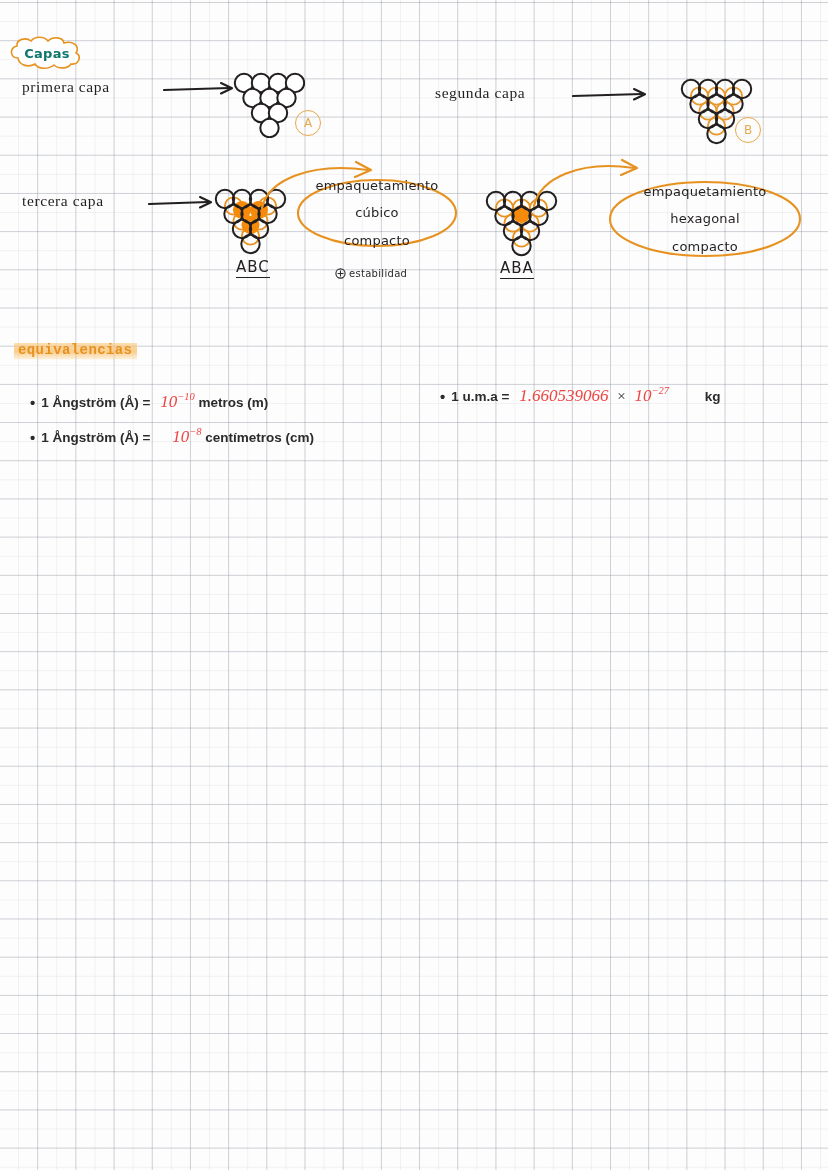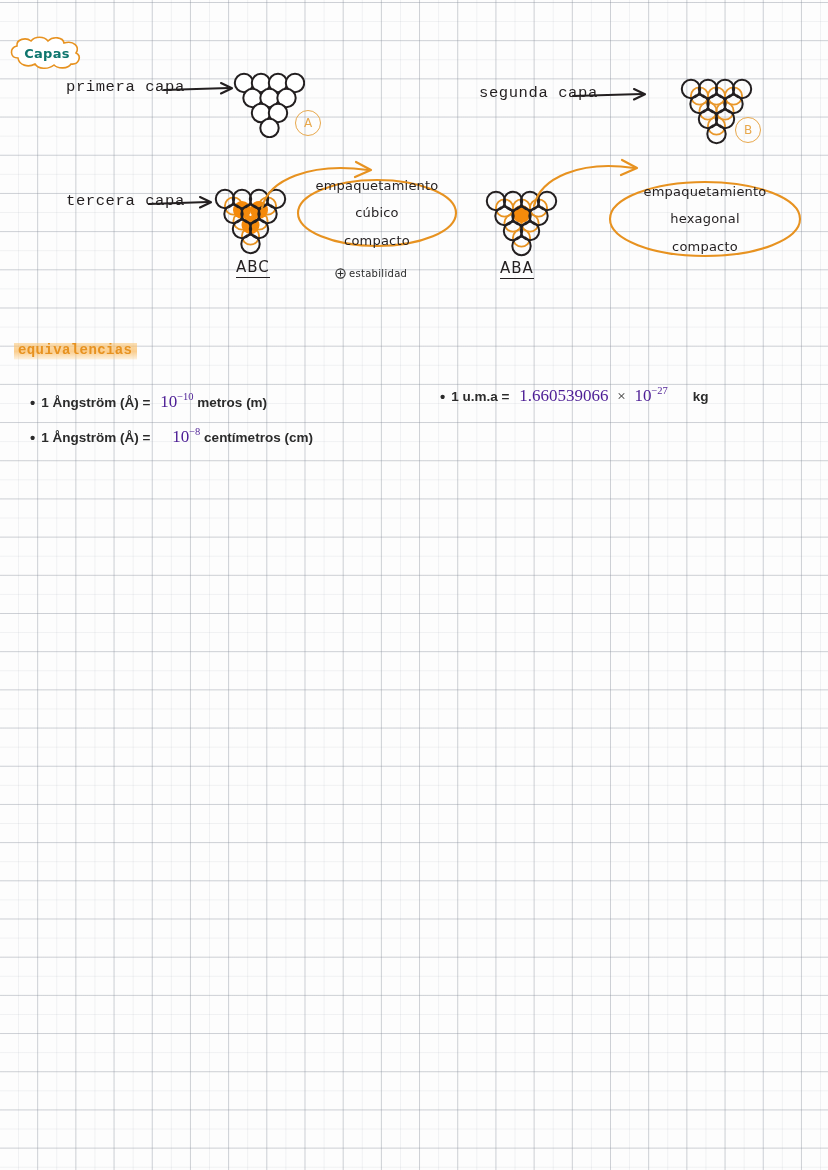--- a/index.html
+++ b/index.html
@@ -27,25 +27,24 @@
       linear-gradient(to bottom, rgba(150,158,170,.13) 1px, transparent 1px);
     background-size:19.1px 19.1px;
     background-position:-1px 2px;
   }
   #sheet{position:absolute;inset:0;}
 
   .abs{position:absolute;}
 
   
   .hand{
-    font-family:Liberation Mono, monospace;
+    font-family:Liberation Serif, serif;
     color:#231f20;
     letter-spacing:.6px;
     white-space:nowrap;
-    margin-left:44px;
   }
 
   
   .bubble-wrap{position:absolute;left:6px;top:36px;width:82px;height:34px;}
   .bubble-wrap svg{position:absolute;left:0;top:0;}
   .bubble-label{
     position:absolute;left:0;top:0;width:82px;height:34px;
     display:flex;align-items:center;justify-content:center;
     font-family:"DejaVu Sans", sans-serif;
     font-weight:bold;font-size:13px;color:#0f766e;
@@ -73,22 +72,23 @@
   
   .eq{
     position:absolute;
     font-family:"Liberation Sans", sans-serif;
     font-size:13.5px;font-weight:bold;color:#2b2b2b;
     white-space:nowrap;
   }
   .eq .bullet{font-size:15px;margin-right:6px;position:relative;top:1px;}
   .eq .serif{
     font-family:"Liberation Serif", serif;
-    font-weight:normal;font-size:17px;color:#4c1d95;
+    font-weight:normal;font-size:17px;color:#ef4444;
     letter-spacing:0;
+    font-style:italic;
   }
   .eq .serif sup{font-size:10.5px;}
   .eq .unit{}
   .eq .times{font-family:"Liberation Serif", serif;font-weight:normal;font-size:15px;}
 
   
   .cluster{position:absolute;}
   .cluster svg{display:block;}
 
   
@@ -330,17 +330,17 @@
     <span class="bullet">•</span><span>1 Ångström (Å) =</span>
     <span class="serif" style="margin-left:18px;"><span>10</span><sup>−8</sup></span>
     <span class="unit">centímetros (cm)</span>
   </div>
 
   <div class="eq" style="left:440px;top:385px;">
     <span class="bullet">•</span><span>1 u.m.a =</span>
     <span class="serif" style="margin-left:6px;">1.660539066</span>
     <span class="times" style="margin:0 5px;">×</span>
     <span class="serif"><span>10</span><sup>−27</sup></span>
-    <span class="unit" style="margin-left:21px;">kg</span>
+    <span class="unit" style="margin-left:32px;">kg</span>
   </div>
 
 
 </div>
 
 </body></html>

